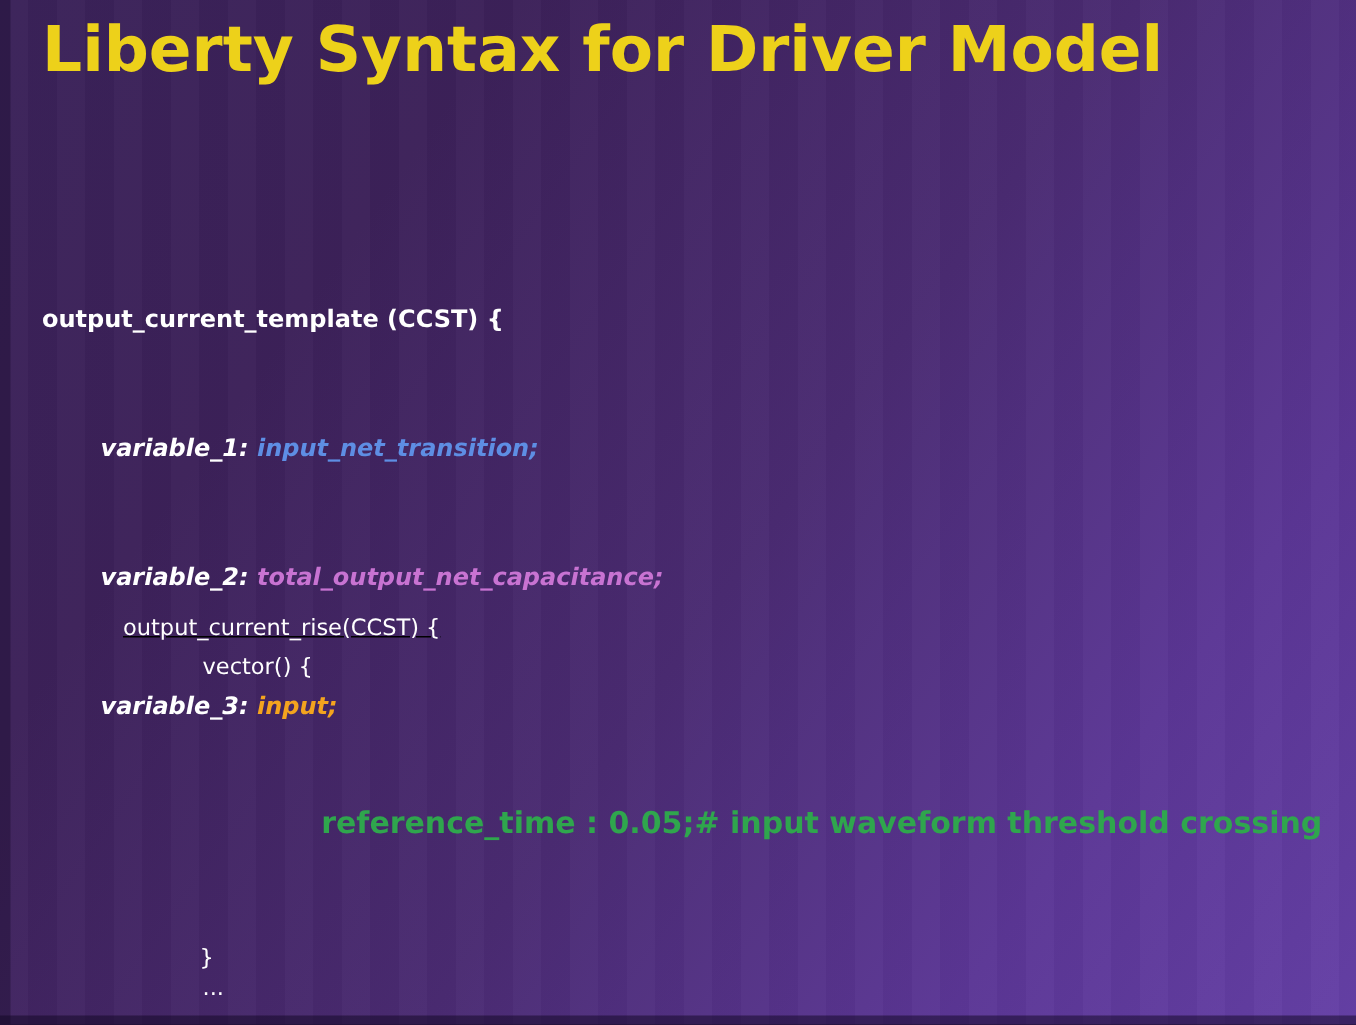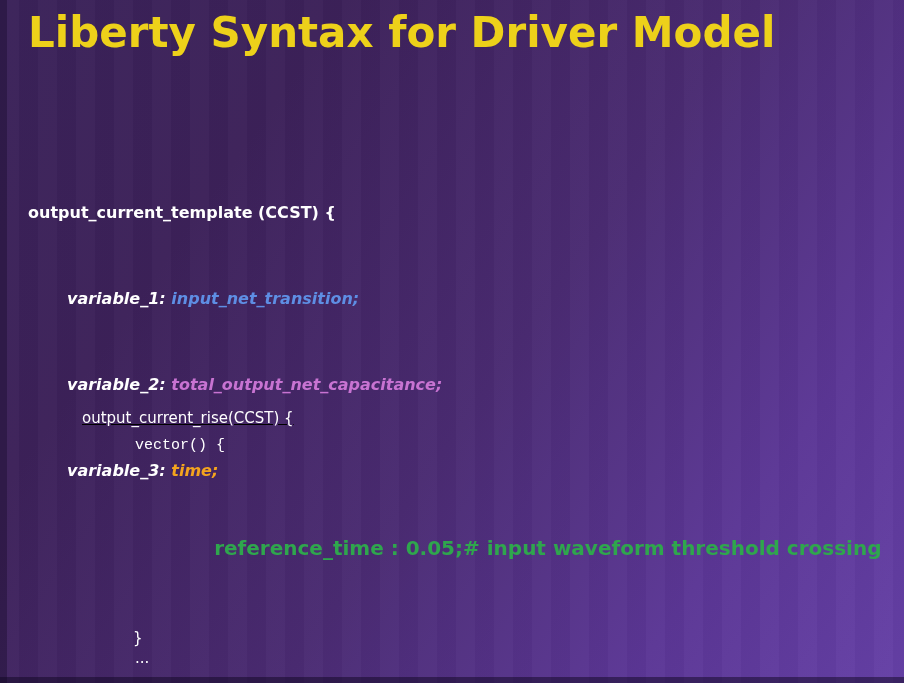--- a/index.html
+++ b/index.html
@@ -63,29 +63,29 @@
 
   <div class="left-strip"></div>
   <div class="bottom-bar"></div>
 
   <div class="title" style="color: rgb(237, 209, 26);">Liberty Syntax for Driver Model</div>
 
   <div class="code-a">
     <div><span style="color: rgb(255, 255, 255);">output_current_template (CCST) {</span></div>
     <div class="ind"><span style="color: rgb(255, 255, 255);">variable_1: </span><span style="color: rgb(94, 142, 228);">input_net_transition;</span></div>
     <div class="ind"><span style="color: rgb(255, 255, 255);">variable_2: </span><span style="color: rgb(200, 115, 210);">total_output_net_capacitance;</span></div>
-    <div class="ind"><span style="color: rgb(255, 255, 255);">variable_3: </span><span style="color: rgb(244, 164, 30);">time;</span></div>
+    <div class="ind"><span style="color: rgb(255, 255, 255);">variable_3: </span><span style="color: rgb(244, 164, 30);">input;</span></div>
     
     
     
   </div>
 
   <div class="line-rise"><span style="color: rgb(255, 255, 255);">output_current_rise(CCST) {</span></div>
 
-  <div class="line-vector"><span style="color: rgb(255, 255, 255); font-family: Liberation Mono, monospace;">vector() {</span></div>
+  <div class="line-vector"><span style="color: rgb(255, 255, 255);">vector() {</span></div>
 
   <div class="code-b">
     <div style="color: rgb(47, 166, 77); text-align: right;"><span class="code-part">reference_time : 0.05;</span><span># input waveform threshold crossing</span></div>
     
     
     
   </div>
 
   <div class="line-close"><span style="color: rgb(255, 255, 255);">}</span></div>
 

